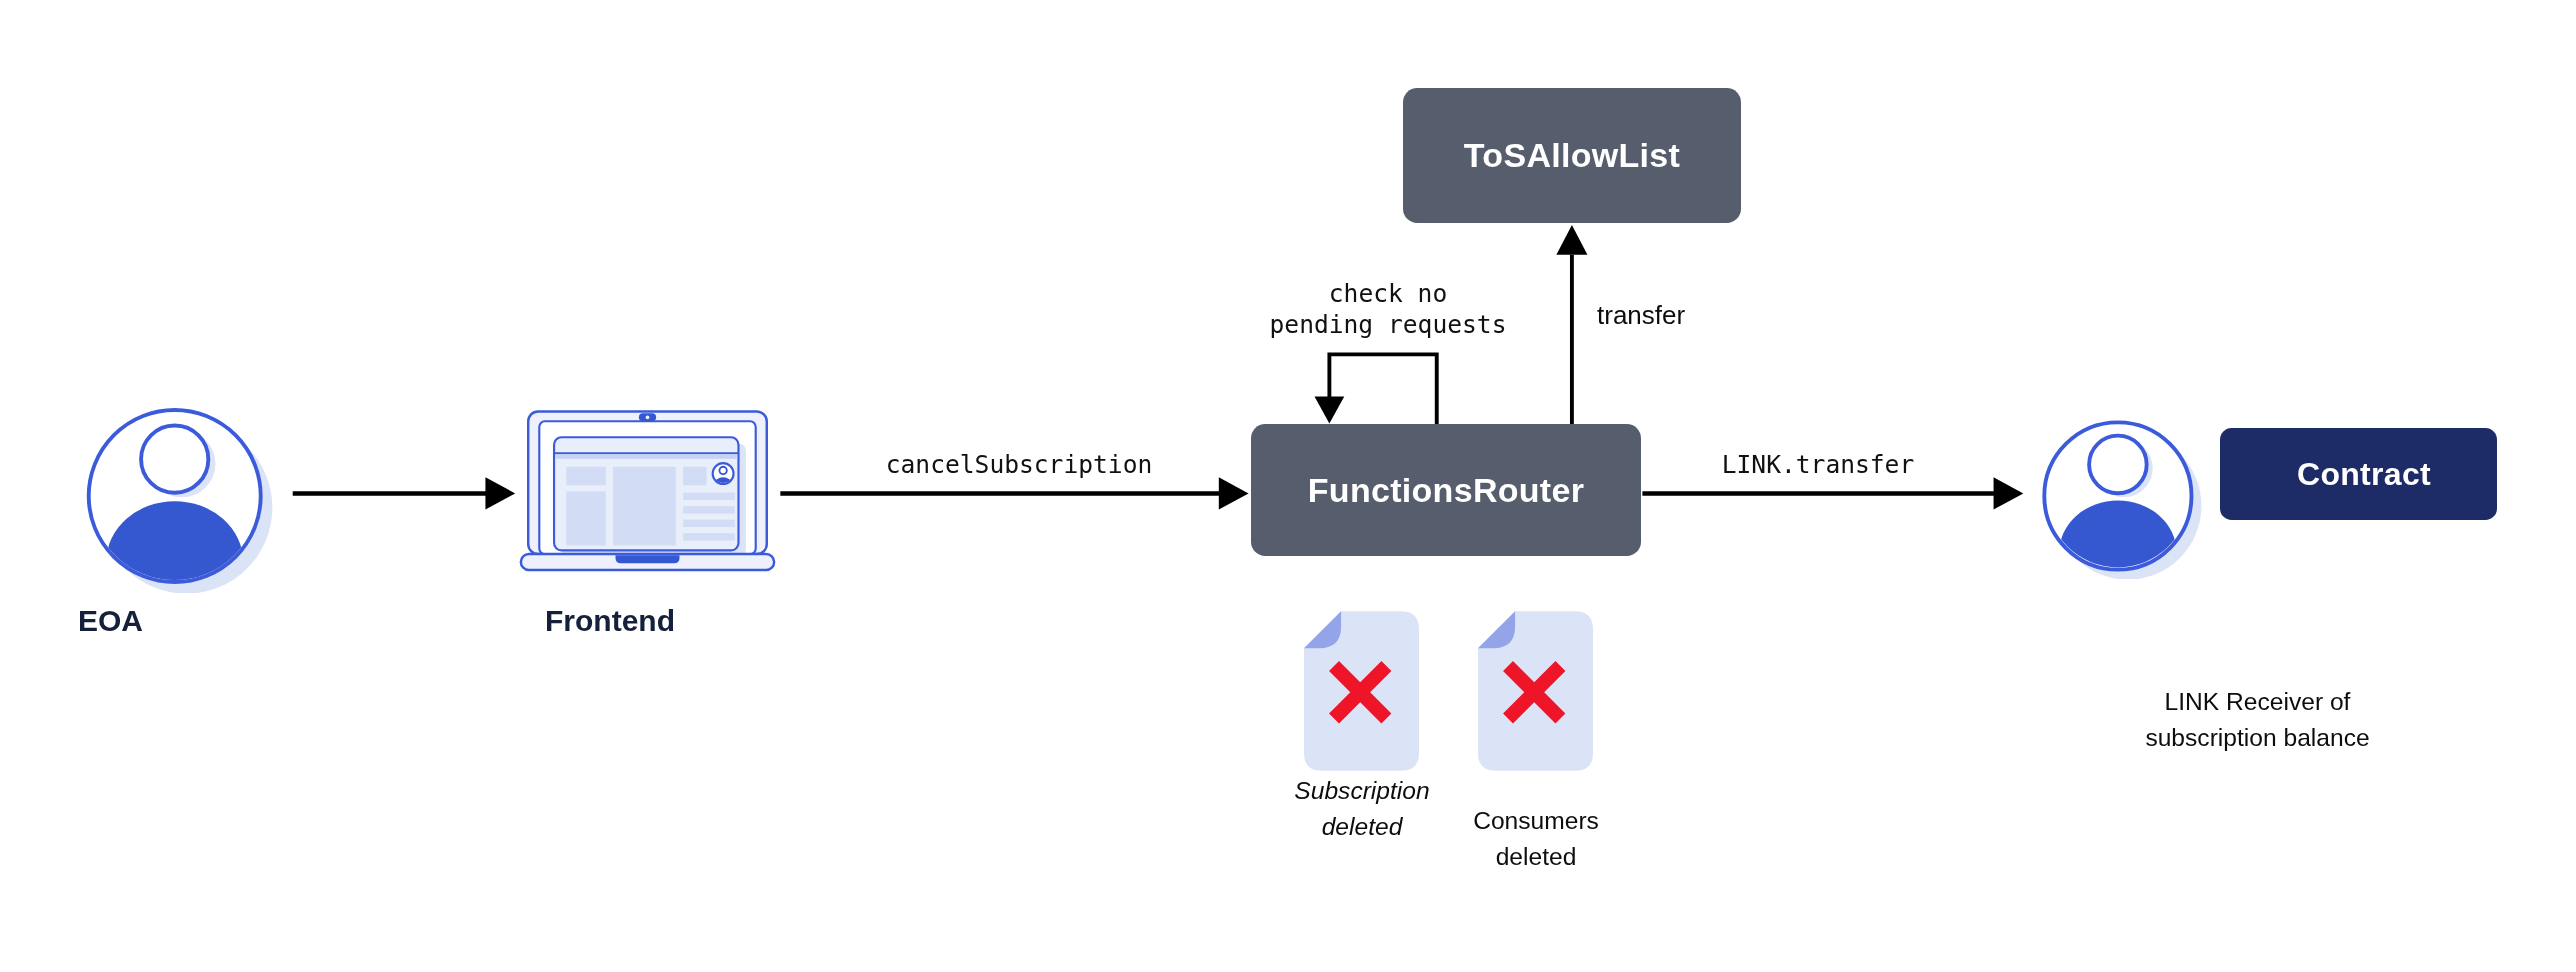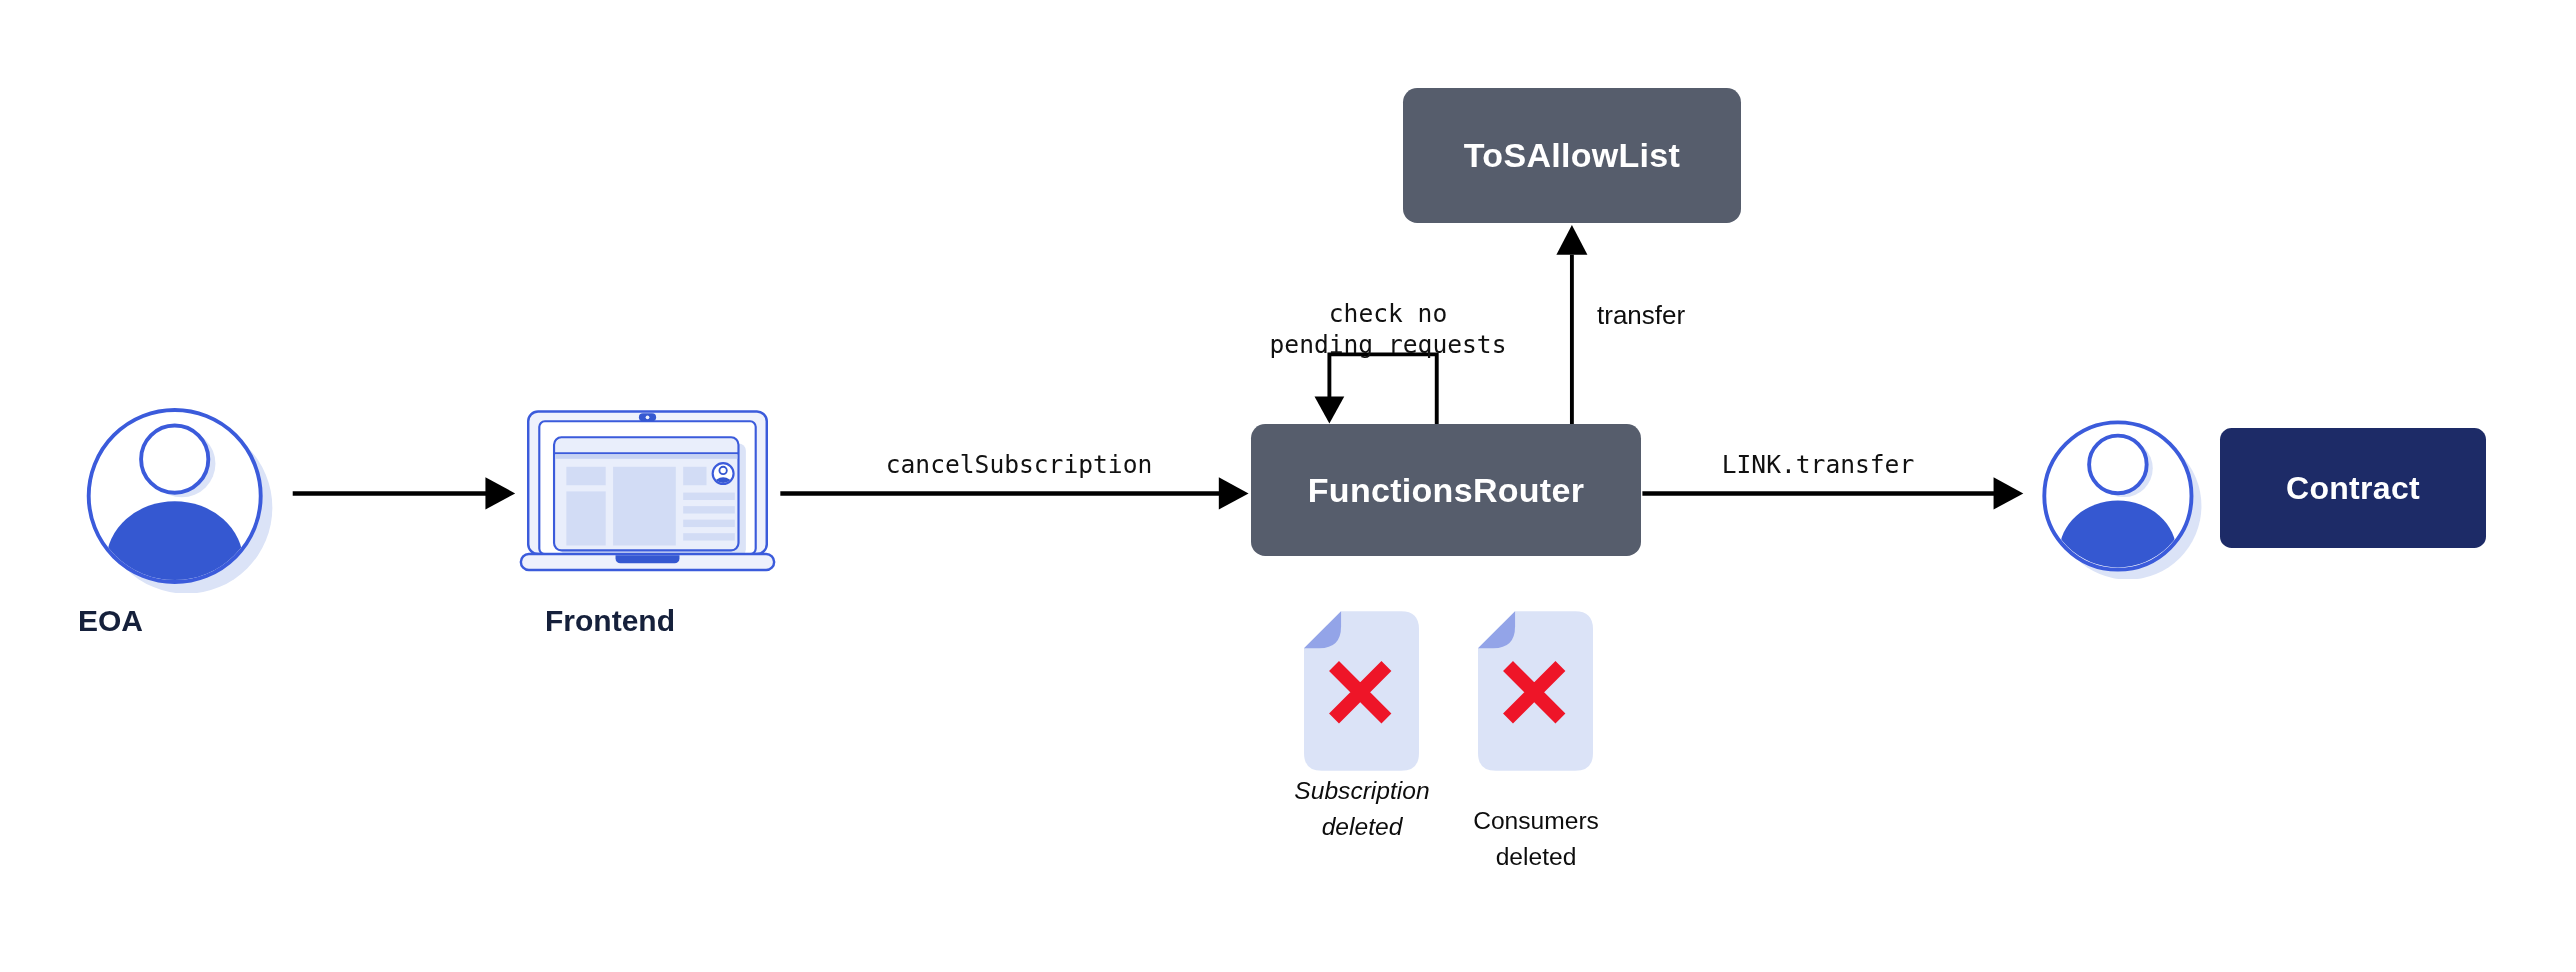--- a/index.html
+++ b/index.html
@@ -96,39 +96,41 @@
       <path d="M319,122 a14,11 0 0 1 28,0 z" fill="var(--blue)"></path>
     </g>
     <rect x="4" y="236" width="412" height="26" rx="13" fill="var(--lavender_soft)" stroke="var(--blue_stroke)" stroke-width="4"></rect>
     <path d="M158,238 h104 v5 a8,8 0 0 1 -8,8 h-88 a8,8 0 0 1 -8,-8 z" fill="var(--blue)"></path>
   </svg>
   <div class="caption" style="left:545px;top:604px;width:194px;">Frontend</div>
 
   <div class="code-label" style="left:880px;top:450px;width:278px;">cancelSubscription</div>
   <div class="code-label" style="left:1682px;top:450px;width:272px;">LINK.transfer</div>
   <div class="sans-edge-label" style="left:1597px;top:300px;">transfer</div>
-  <div class="code-label" style="left:1249px;top:278px;width:278px;line-height:1.28;margin-top:20px;">check no
+  <div class="code-label" style="left:1249px;top:278px;width:278px;line-height:1.28;">check no
 pending requests</div>
 
   <div class="node slate" style="left:1403px;top:88px;width:338px;height:135px;">ToSAllowList</div>
   <div class="node slate" style="left:1251px;top:424px;width:390px;height:132px;">FunctionsRouter</div>
-  <div class="node navy" style="left:2220px;top:428px;width:266px;height:120px;">Contract</div>
+  <div class="node navy" style="left:2220px;top:428px;width:266px;height:92px;padding-left:11px;">Contract</div>
 
   <svg class="icon" style="left:2036px;top:413px;" width="166" height="166" viewBox="0 0 300 300">
     <circle cx="166" cy="168" r="133" fill="var(--lavender)"></circle>
     <circle cx="148" cy="150" r="133" fill="#ffffff" stroke="var(--blue_stroke)" stroke-width="7"></circle>
     <clipPath id="avclipB">
         <circle cx="148" cy="150" r="129"></circle>
       </clipPath>
     <g clip-path="url(#avclipB)">
       <ellipse cx="148" cy="252" rx="106" ry="94" fill="var(--blue)"></ellipse>
     </g>
     <circle cx="159" cy="100" r="52" fill="var(--lavender)"></circle>
     <circle cx="148" cy="93" r="52" fill="#ffffff" stroke="var(--blue_stroke)" stroke-width="7"></circle>
   </svg>
+  <div class="plain-label" style="left:2096px;top:684px;width:323px;">LINK Receiver of
+subscription balance</div>
 
   <svg class="icon" style="left:1304px;top:611px;" width="115" height="160" viewBox="0 0 180 250">
     <path d="M58,0 H152 Q180,0 180,28 V222 Q180,250 152,250 H28 Q0,250 0,222 V58 Z" fill="var(--lavender)"></path>
     <path d="M58,0 L58,24 Q58,58 24,58 L0,58 Z" fill="var(--fold)"></path>
     <path d="M47,86 L129,168 M129,86 L47,168" stroke="var(--red)" stroke-width="22"></path>
   </svg>
   <div class="plain-label" style="left:1265px;top:773px;width:194px;font-style:italic;">Subscription
 deleted</div>
 
   <svg class="icon" style="left:1478px;top:611px;" width="115" height="160" viewBox="0 0 180 250">

